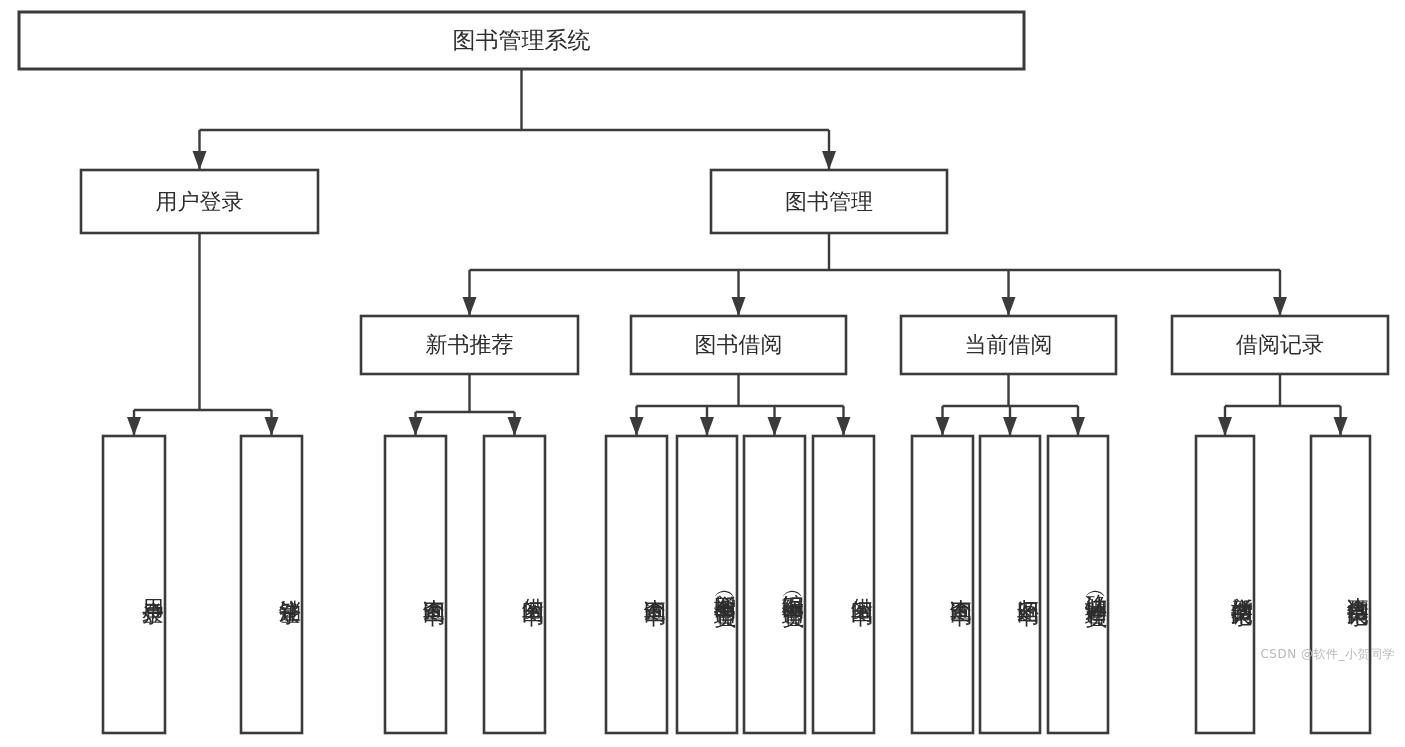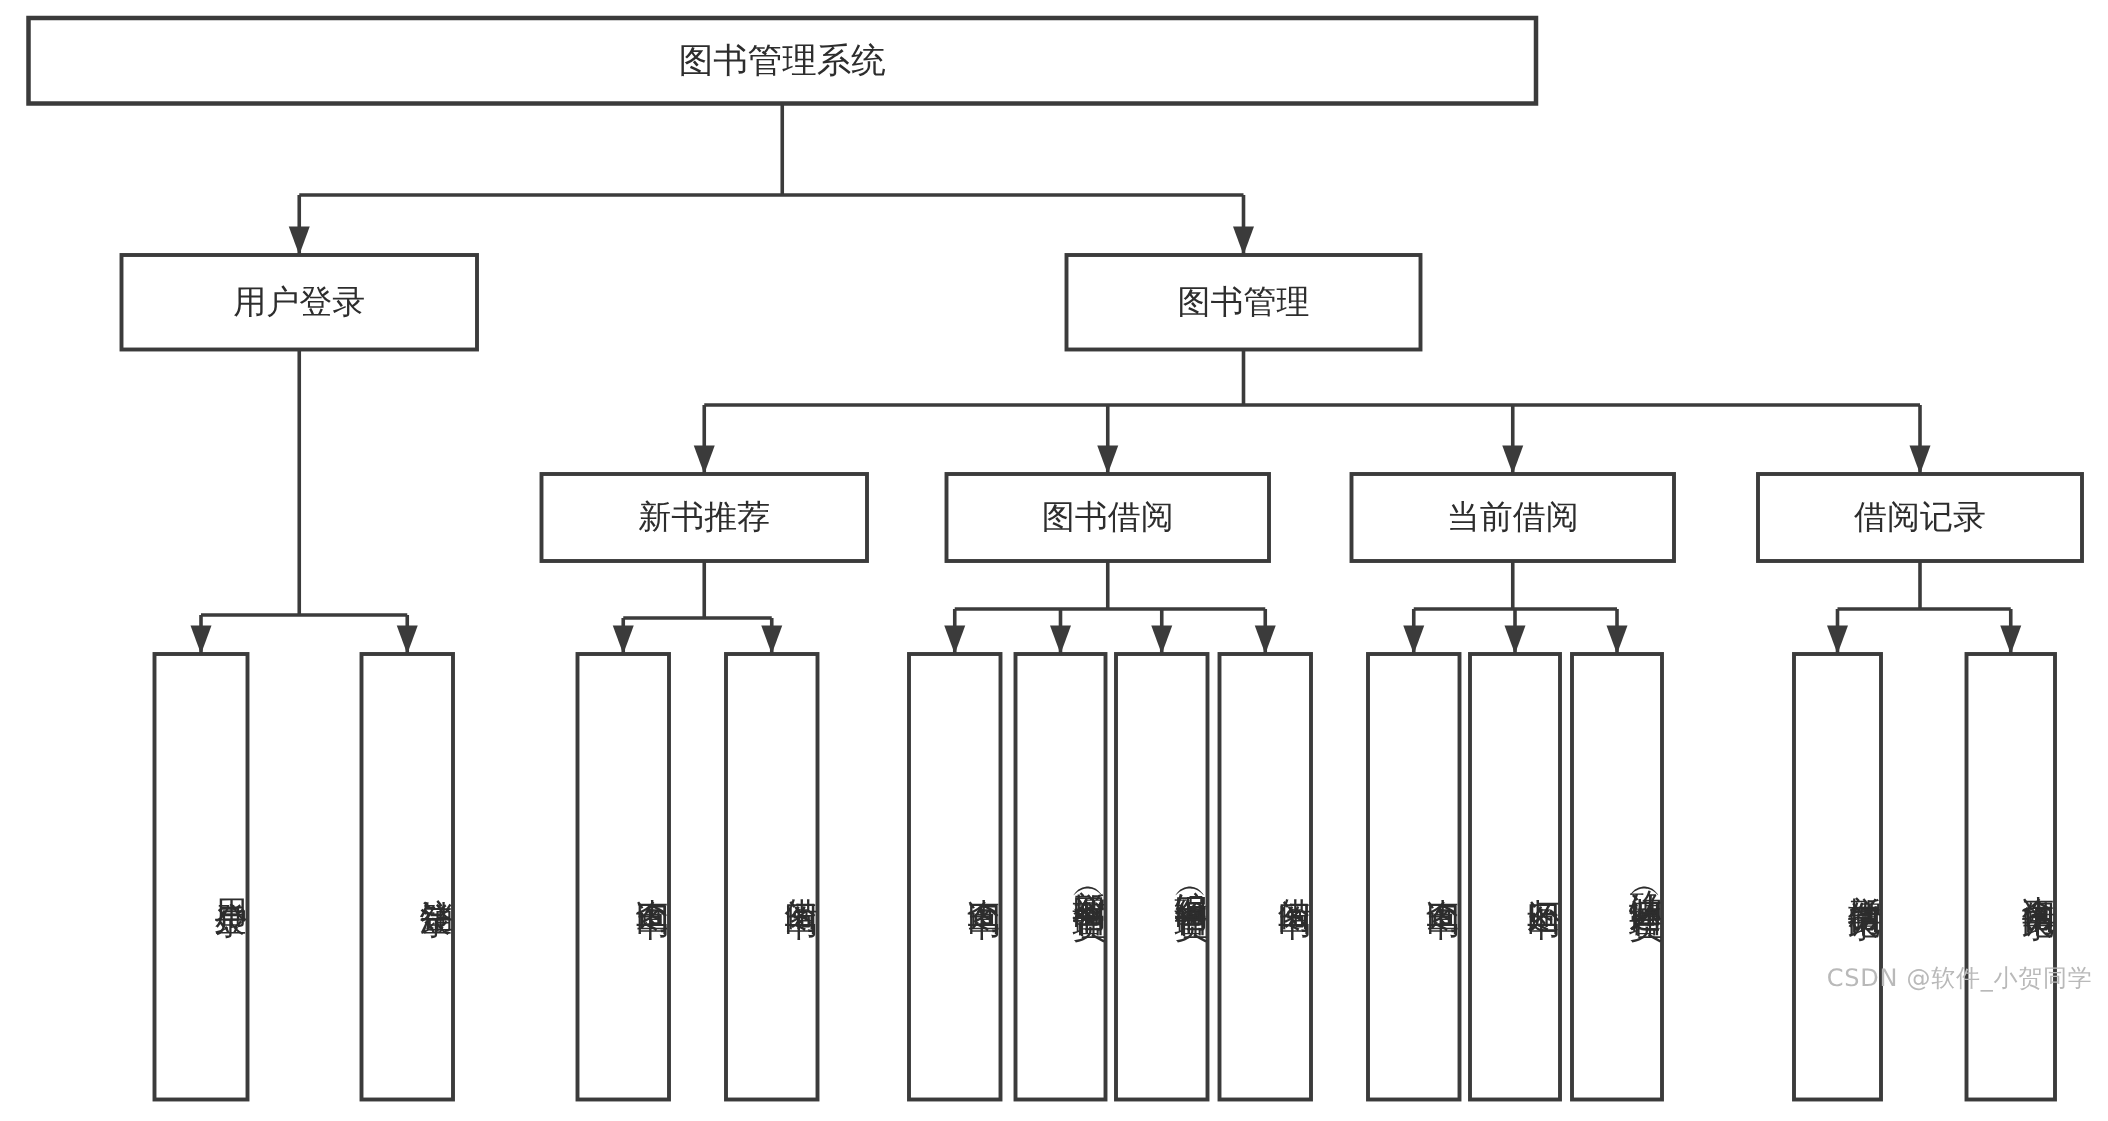--- a/index.html
+++ b/index.html
@@ -68,21 +68,21 @@
     letter-spacing: 2px;
     color: #2d2d2d;
     white-space: nowrap;
     pointer-events: none;
   }
   .watermark {
     position: absolute;
     right: 10px;
     bottom: 6px;
     font-family: "DejaVu Sans", "Liberation Sans", sans-serif;
-    font-size: 16px;
+    font-size: 12px;
     color: #b9b9b9;
     letter-spacing: 0.5px;
     white-space: nowrap;
   }
 </style>
 </head>
 <body>
 
 <div id="diagram-root">
 

